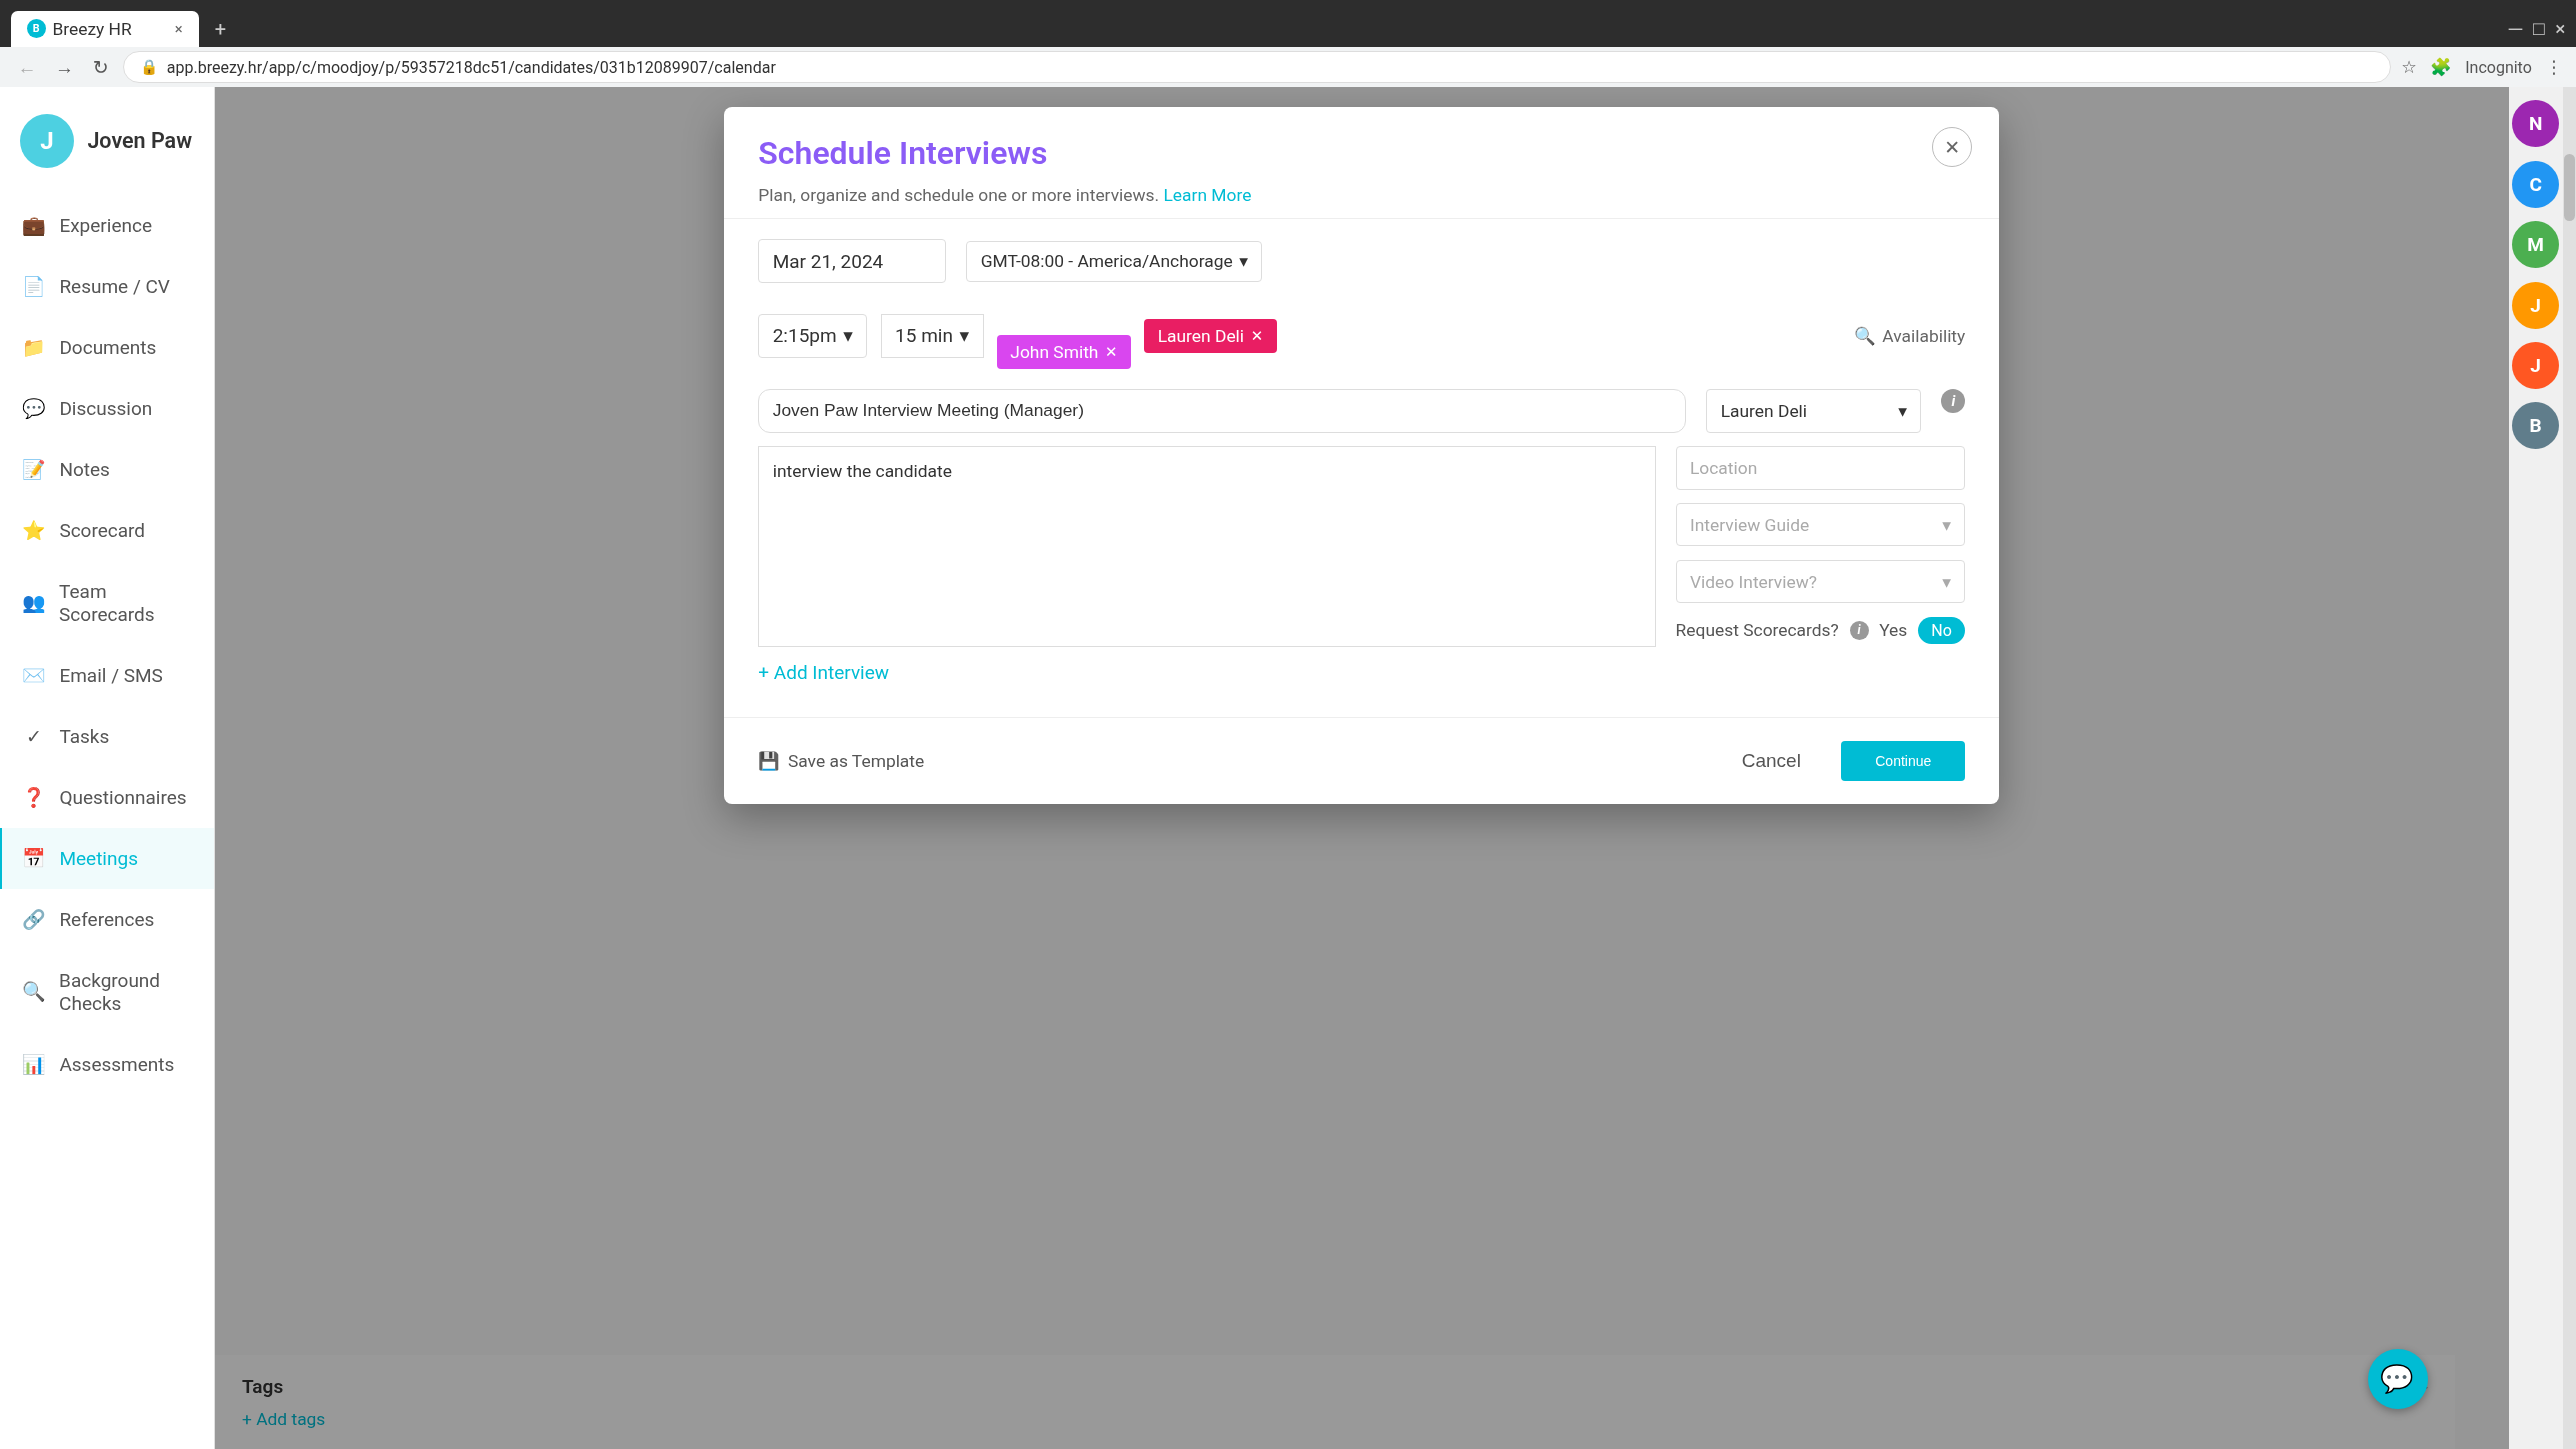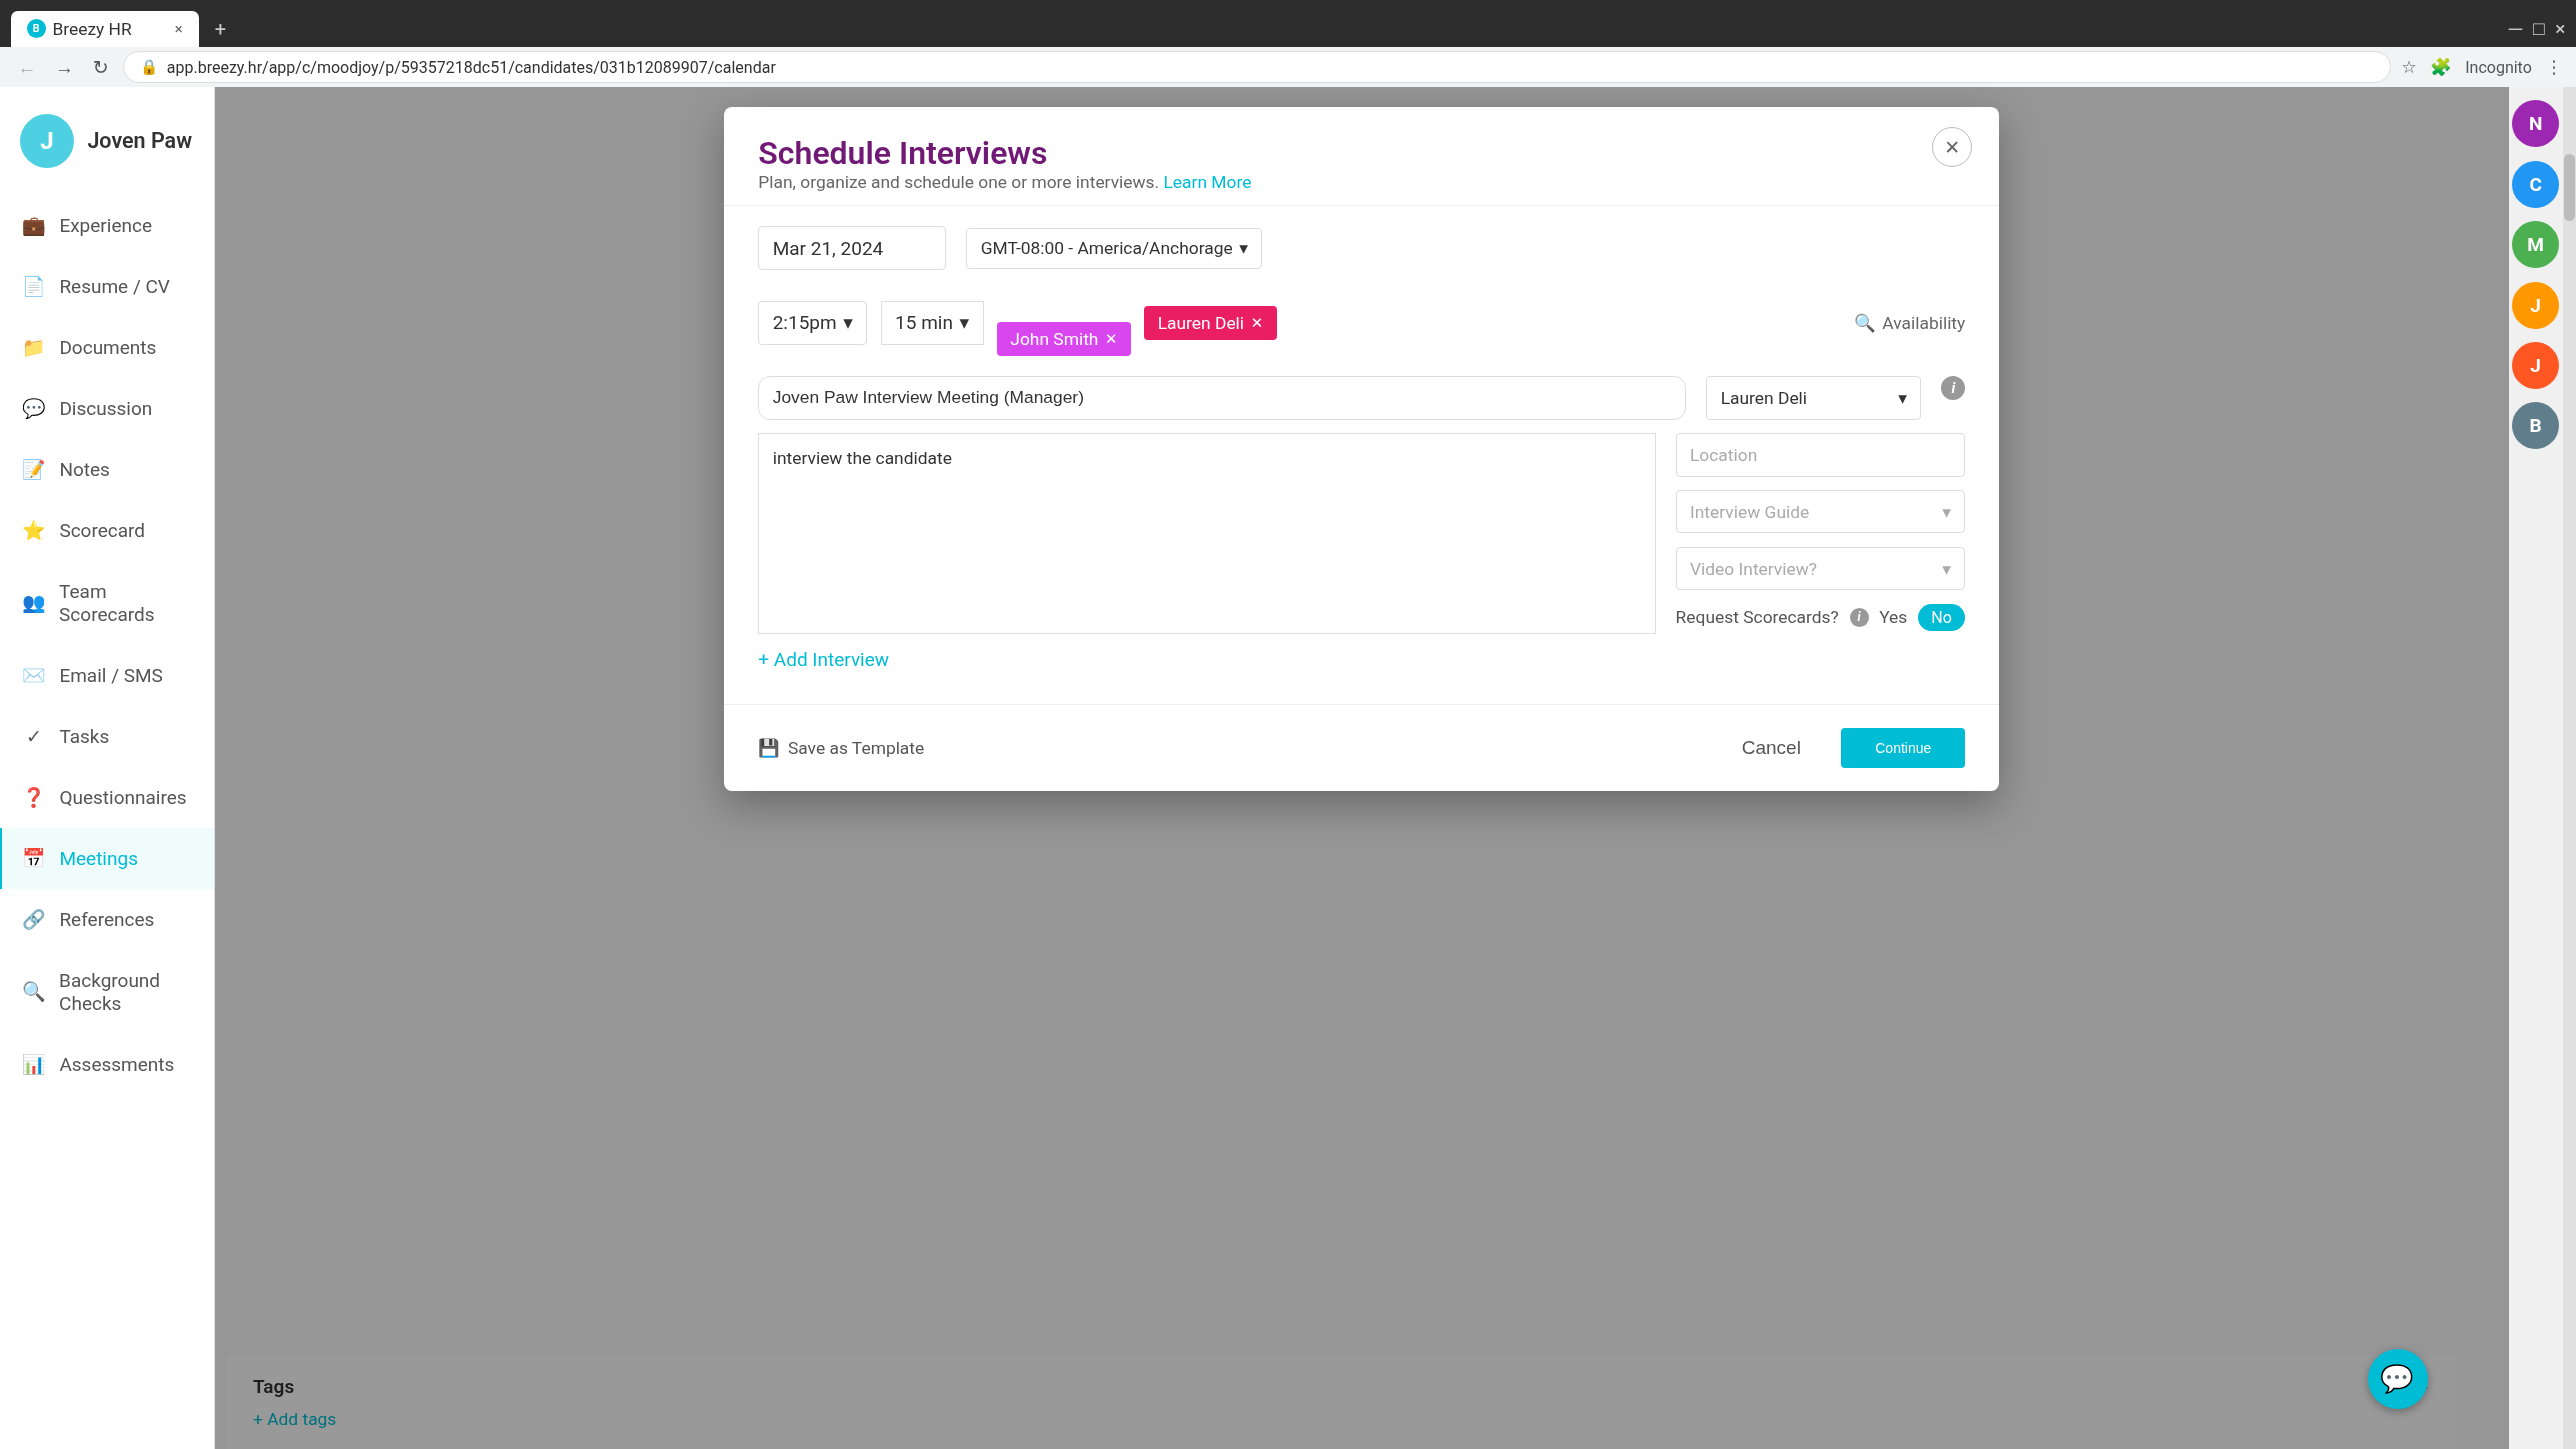--- a/index.html
+++ b/index.html
@@ -147,22 +147,22 @@
       position: relative;
       overflow: hidden;
     }
     .modal-header {
       padding: 27px 34px 13.4px;
       border-bottom: 0.7px solid #eee;
     }
     .modal-title {
       font-size: 32px;
       font-weight: 600;
-      color: #701a75;
-      margin-bottom: 0;
+      color: #8b5cf6;
+      margin-bottom: 13px;
     }
     .modal-subtitle {
       font-size: 17.4px;
       color: #666;
     }
     .modal-subtitle a { color: #00bcd4; text-decoration: none; }
     .modal-close {
       position: absolute;
       top: 20px; right: 27px;
       width: 40px; height: 40px;
@@ -645,21 +645,21 @@
           </div>
           <div class="footer-actions">
             <button class="cancel-btn">Cancel</button>
             <button class="continue-btn">Continue</button>
           </div>
         </div>
 
       </div>
     </div>
 
-    <div style="position:absolute; bottom:0; left:0; right:54px; background:white; padding:20px 27px; z-index:10;margin-left:11px;">
+    <div style="position:absolute; bottom:0; left:0; right:54px; background:white; padding:20px 27px; z-index:10;">
       <div style="font-size:19px; font-weight:600; color:#333; margin-bottom:10.7px; display:flex; align-items:center; justify-content:space-between;">
         <span>Tags</span>
         <span style="color:#aaa; font-size:16px;">▶</span>
       </div>
       <span style="color:#00bcd4; font-size:17.4px; cursor:pointer;">+ Add tags</span>
     </div>
 
     <div class="chat-fab">
       <span>💬</span>
     </div>

